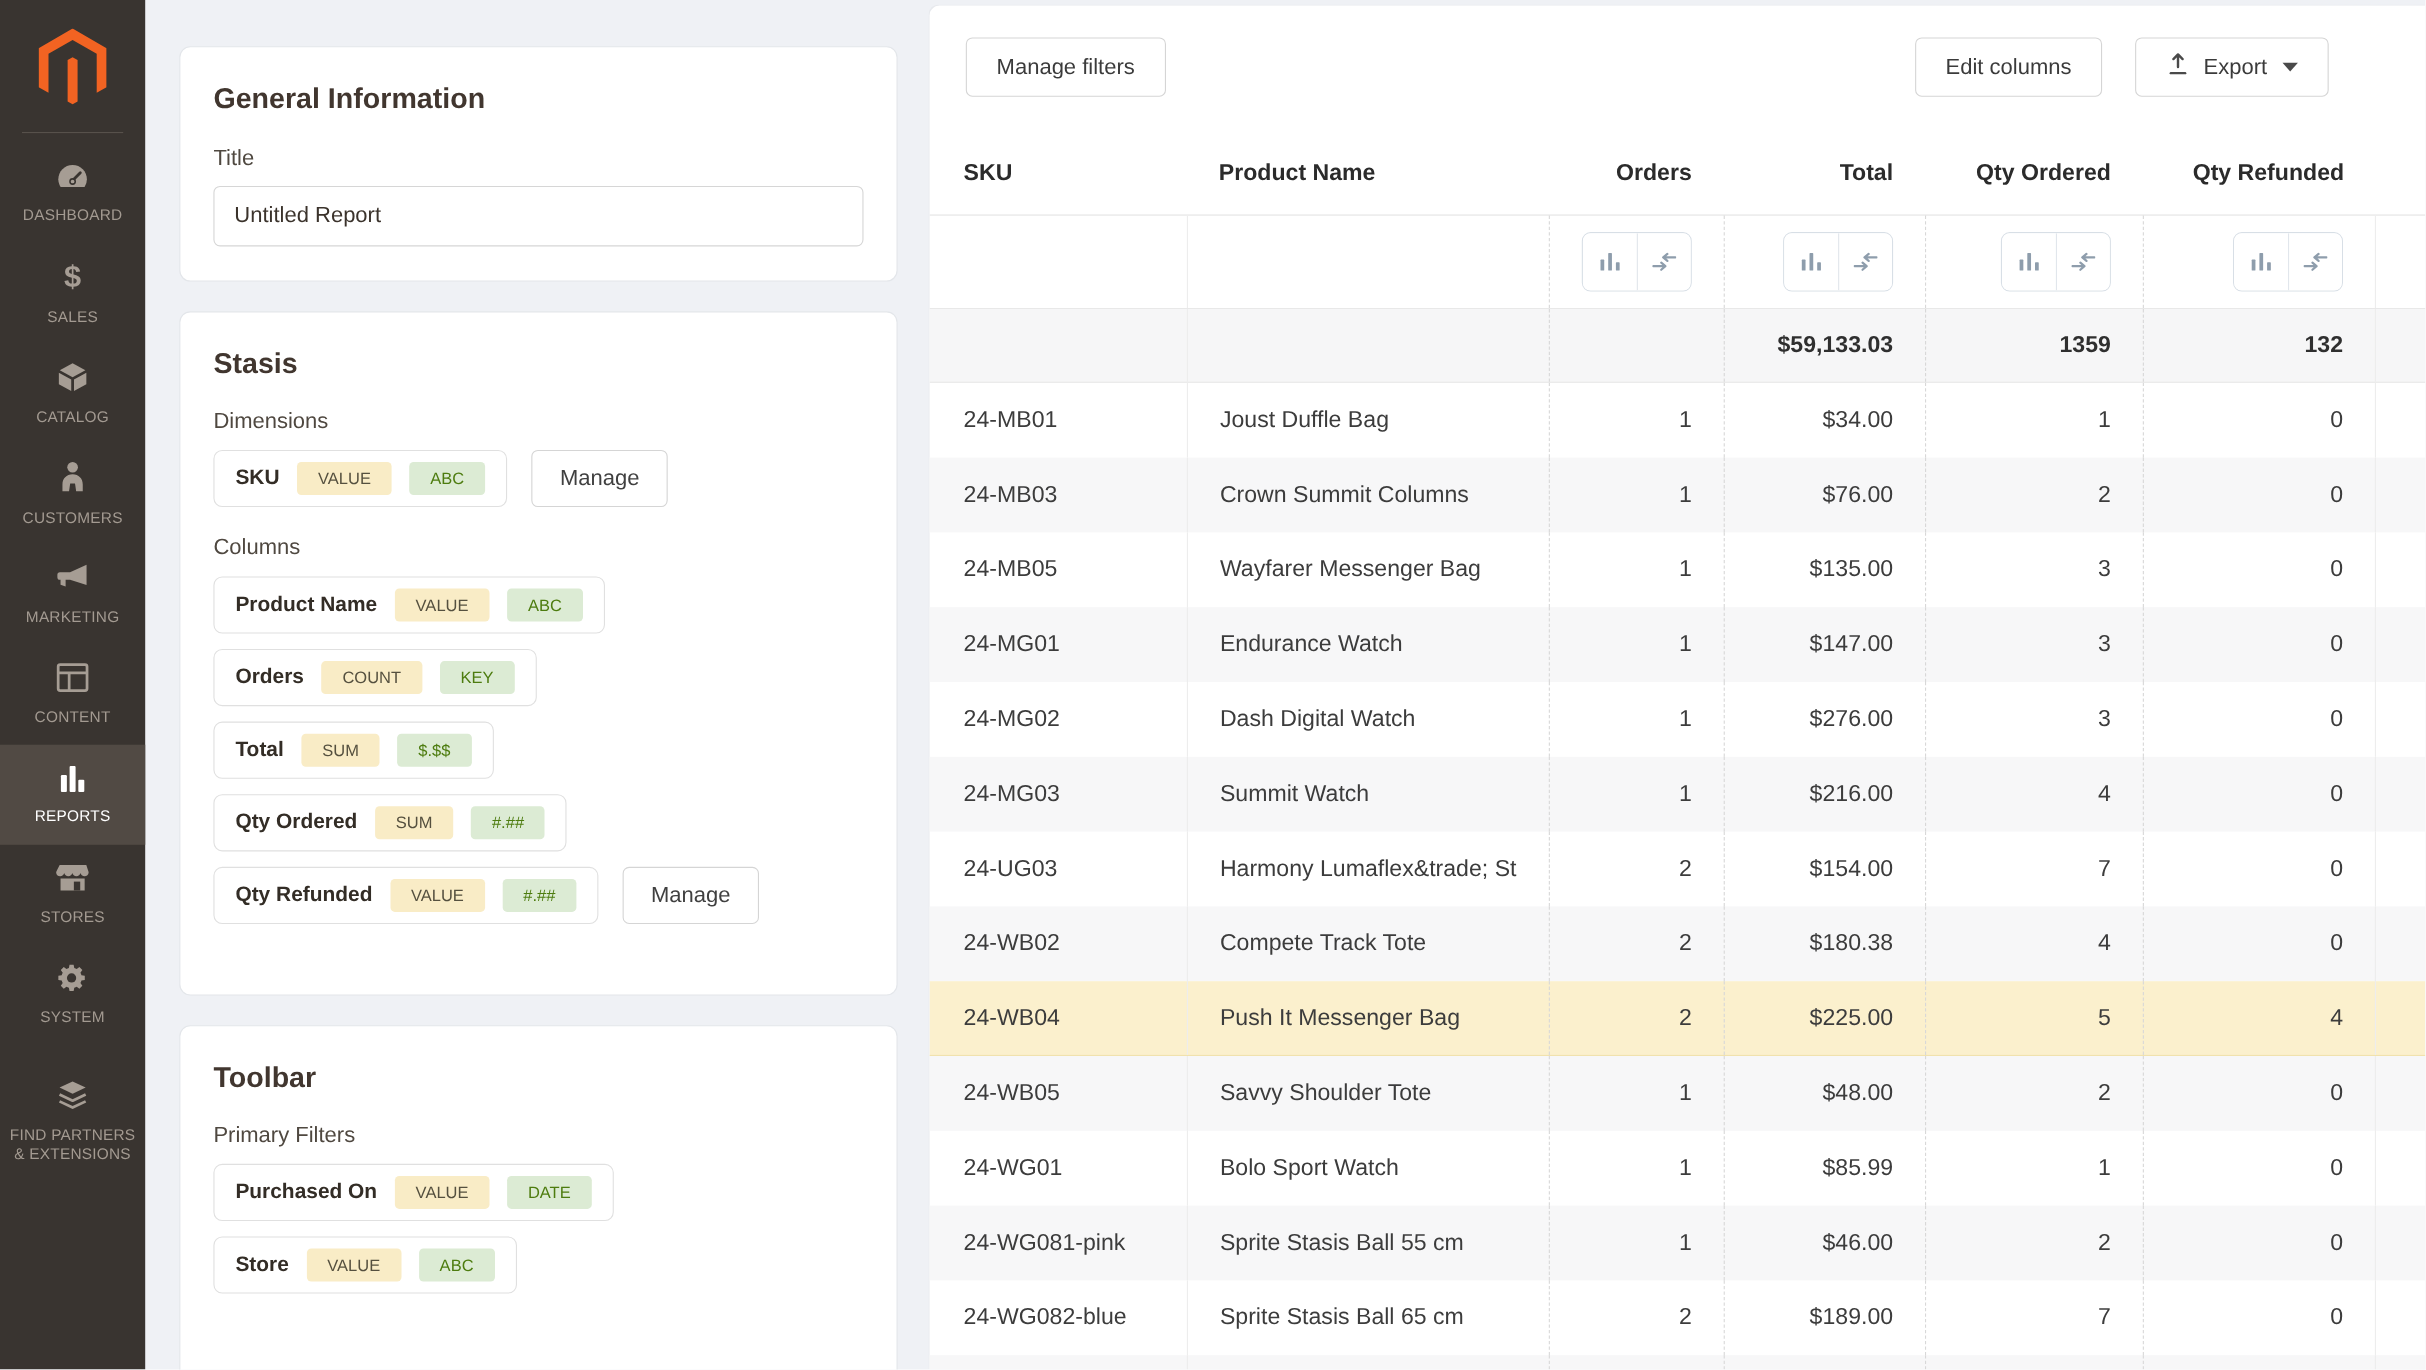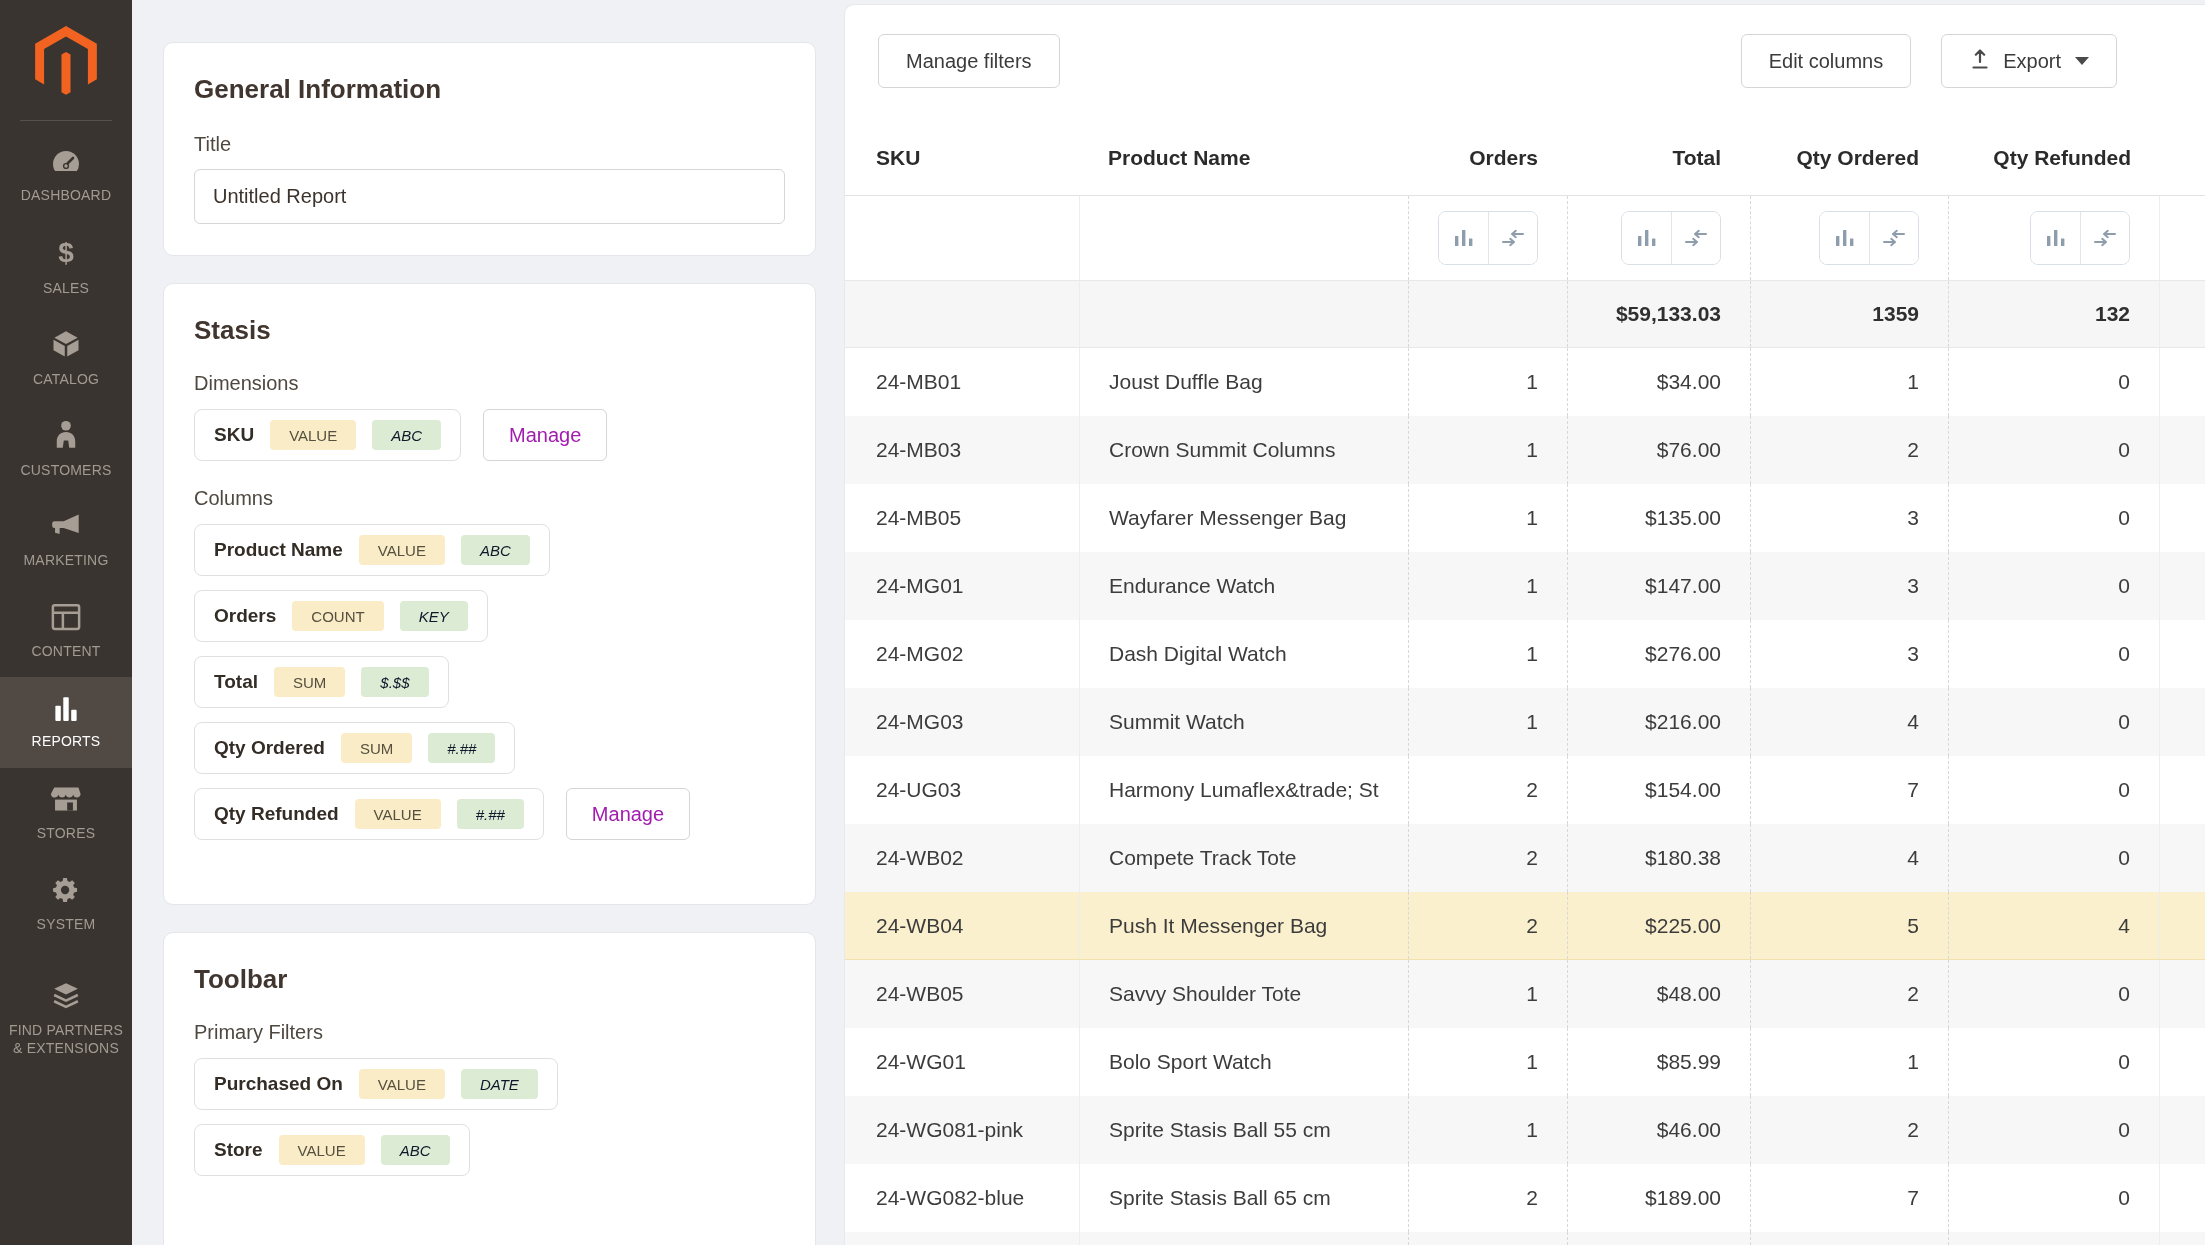--- a/index.html
+++ b/index.html
@@ -48,25 +48,25 @@
     display: inline-flex; align-items: center; gap: 16px; height: 52px;
     padding: 0 19px; background: #fff; border: 1px solid #e0e0e0;
     border-radius: 8px; cursor: pointer;
   }
   .chip-name { font-size: 19px; font-weight: 700; color: #332d26; white-space: nowrap; }
   .badge {
     height: 30px; display: inline-flex; align-items: center; padding: 0 19px;
     border-radius: 4px; font-size: 15px; color: #55503f; white-space: nowrap;
   }
   .badge.y { background: #f9ecc6; }
-  .badge.g { background: #dcebd4; color: #0f172a; font-style: italic; }
+  .badge.g { background: #dcebd4; color: #4d7c0f; }
   .btn {
     display: inline-flex; align-items: center; justify-content: center;
     height: 52px; padding: 0 25px; background: #fff; border: 1px solid #d5d5d5;
-    border-radius: 6px; font-size: 20px; color: #a21caf; cursor: pointer;
+    border-radius: 6px; font-size: 20px; color: #404040; cursor: pointer;
     font-family: inherit; white-space: nowrap;
   }
   .caption { margin-top: 14px; font-size: 19px; color: #7a7a7a; }
   .mt26 { margin-top: 26px; }
   .mt28 { margin-top: 28px; }
   
   .report-panel {
     position: absolute; left: 844px; top: 4px; width: 1361px; height: 1241px;
     background: #fff; border-top: 1px solid #e7e9ed; border-left: 1px solid #e7e9ed;
     border-top-left-radius: 10px; overflow: hidden;

